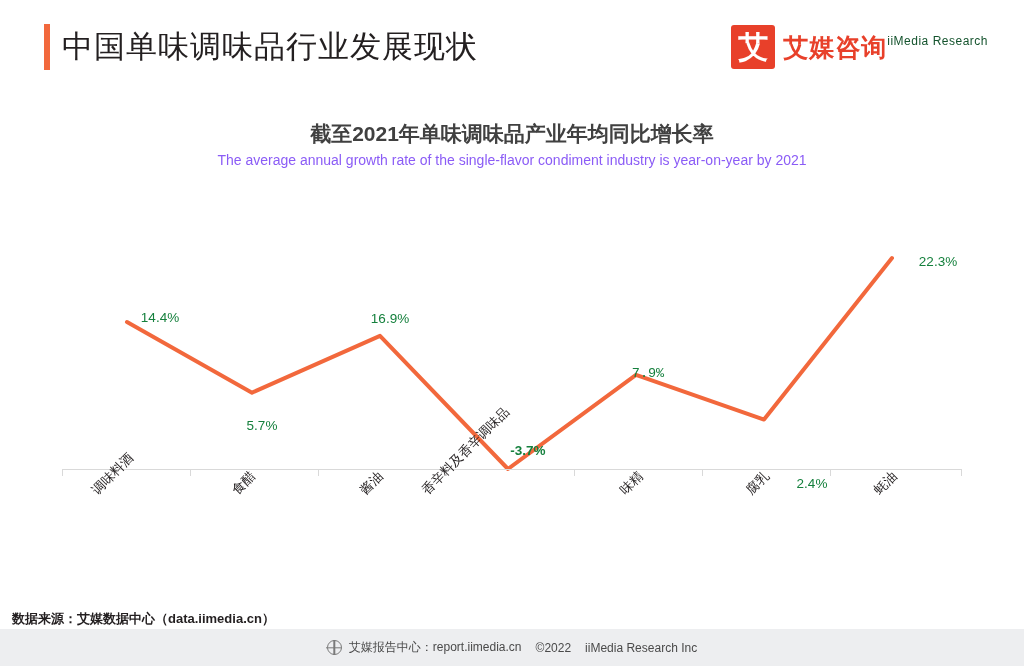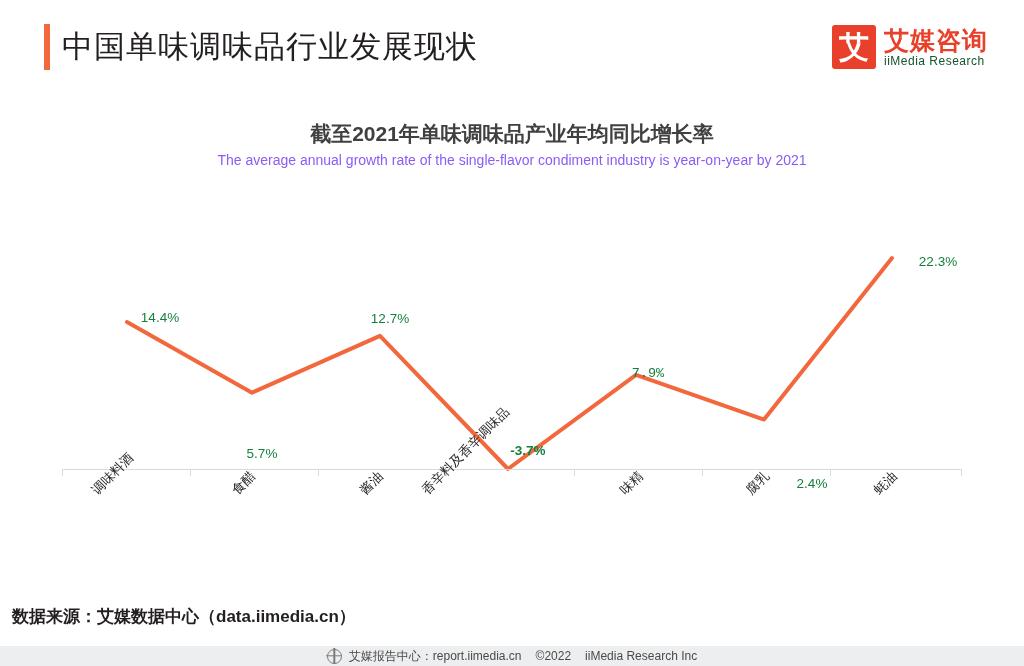--- a/index.html
+++ b/index.html
@@ -60,21 +60,21 @@
     color: #ffffff;
     font-size: 30px;
     line-height: 44px;
     text-align: center;
     border-radius: 3px;
     font-weight: bold;
     margin-right: 8px;
   }
   .logo-text {
     display: flex;
-    flex-direction: column;
+    flex-direction: row;
     justify-content: center;
   }
   .logo-cn {
     font-size: 25px;
     color: #E8402A;
     font-weight: bold;
     line-height: 27px;
     letter-spacing: 1px;
   }
   .logo-en {
@@ -149,32 +149,32 @@
     white-space: nowrap;
     transform-origin: left top;
     transform: rotate(-45deg);
   }
 
   
   .source {
     position: absolute;
     left: 12px;
     bottom: 38px;
-    font-size: 17px;
+    font-size: 13px;
     font-weight: bold;
     color: #231f20;
     white-space: nowrap;
     text-align: center;
   }
   .footer-bar {
     position: absolute;
     left: 0;
     bottom: 0;
     width: 1024px;
-    height: 20px;
+    height: 37px;
     background: #EDEEF0;
     display: flex;
     align-items: center;
     justify-content: center;
   }
   .footer-inner {
     display: flex;
     align-items: center;
     font-size: 12px;
     color: #4a4a4a;
@@ -243,22 +243,22 @@
     <div class="tick" style="left:62px"></div>
     <div class="tick" style="left:190px"></div>
     <div class="tick" style="left:318px"></div>
     <div class="tick" style="left:446px"></div>
     <div class="tick" style="left:574px"></div>
     <div class="tick" style="left:702px"></div>
     <div class="tick" style="left:830px"></div>
     <div class="tick" style="left:961px"></div>
 
     <div class="point-label" style="left:160px; top:124px;">14.4%</div>
-    <div class="point-label" style="left:262px; top:232px;margin-top:28px;">5.7%</div>
-    <div class="point-label" style="left:390px; top:125px;">12.7%</div>
+    <div class="point-label" style="left:262px; top:232px;">5.7%</div>
+    <div class="point-label" style="left:390px; top:125px;">16.9%</div>
     <div class="point-label" style="left:528px; top:257px;font-weight:bold;">-3.7%</div>
     <div class="point-label" style="left:648px; top:180px;font-family:Liberation Mono, monospace;">7.9%</div>
     <div class="point-label" style="left:812px; top:249px;margin-top:41px;">2.4%</div>
     <div class="point-label" style="left:938px; top:68px;">22.3%</div>
 
     <div class="cat-label" style="left:88px;  top:300px;">调味料酒</div>
     <div class="cat-label" style="left:228px; top:300px;">食醋</div>
     <div class="cat-label" style="left:356px; top:300px;">酱油</div>
     <div class="cat-label" style="left:418px; top:300px;">香辛料及香辛调味品</div>
     <div class="cat-label" style="left:616px; top:300px;">味精</div>

